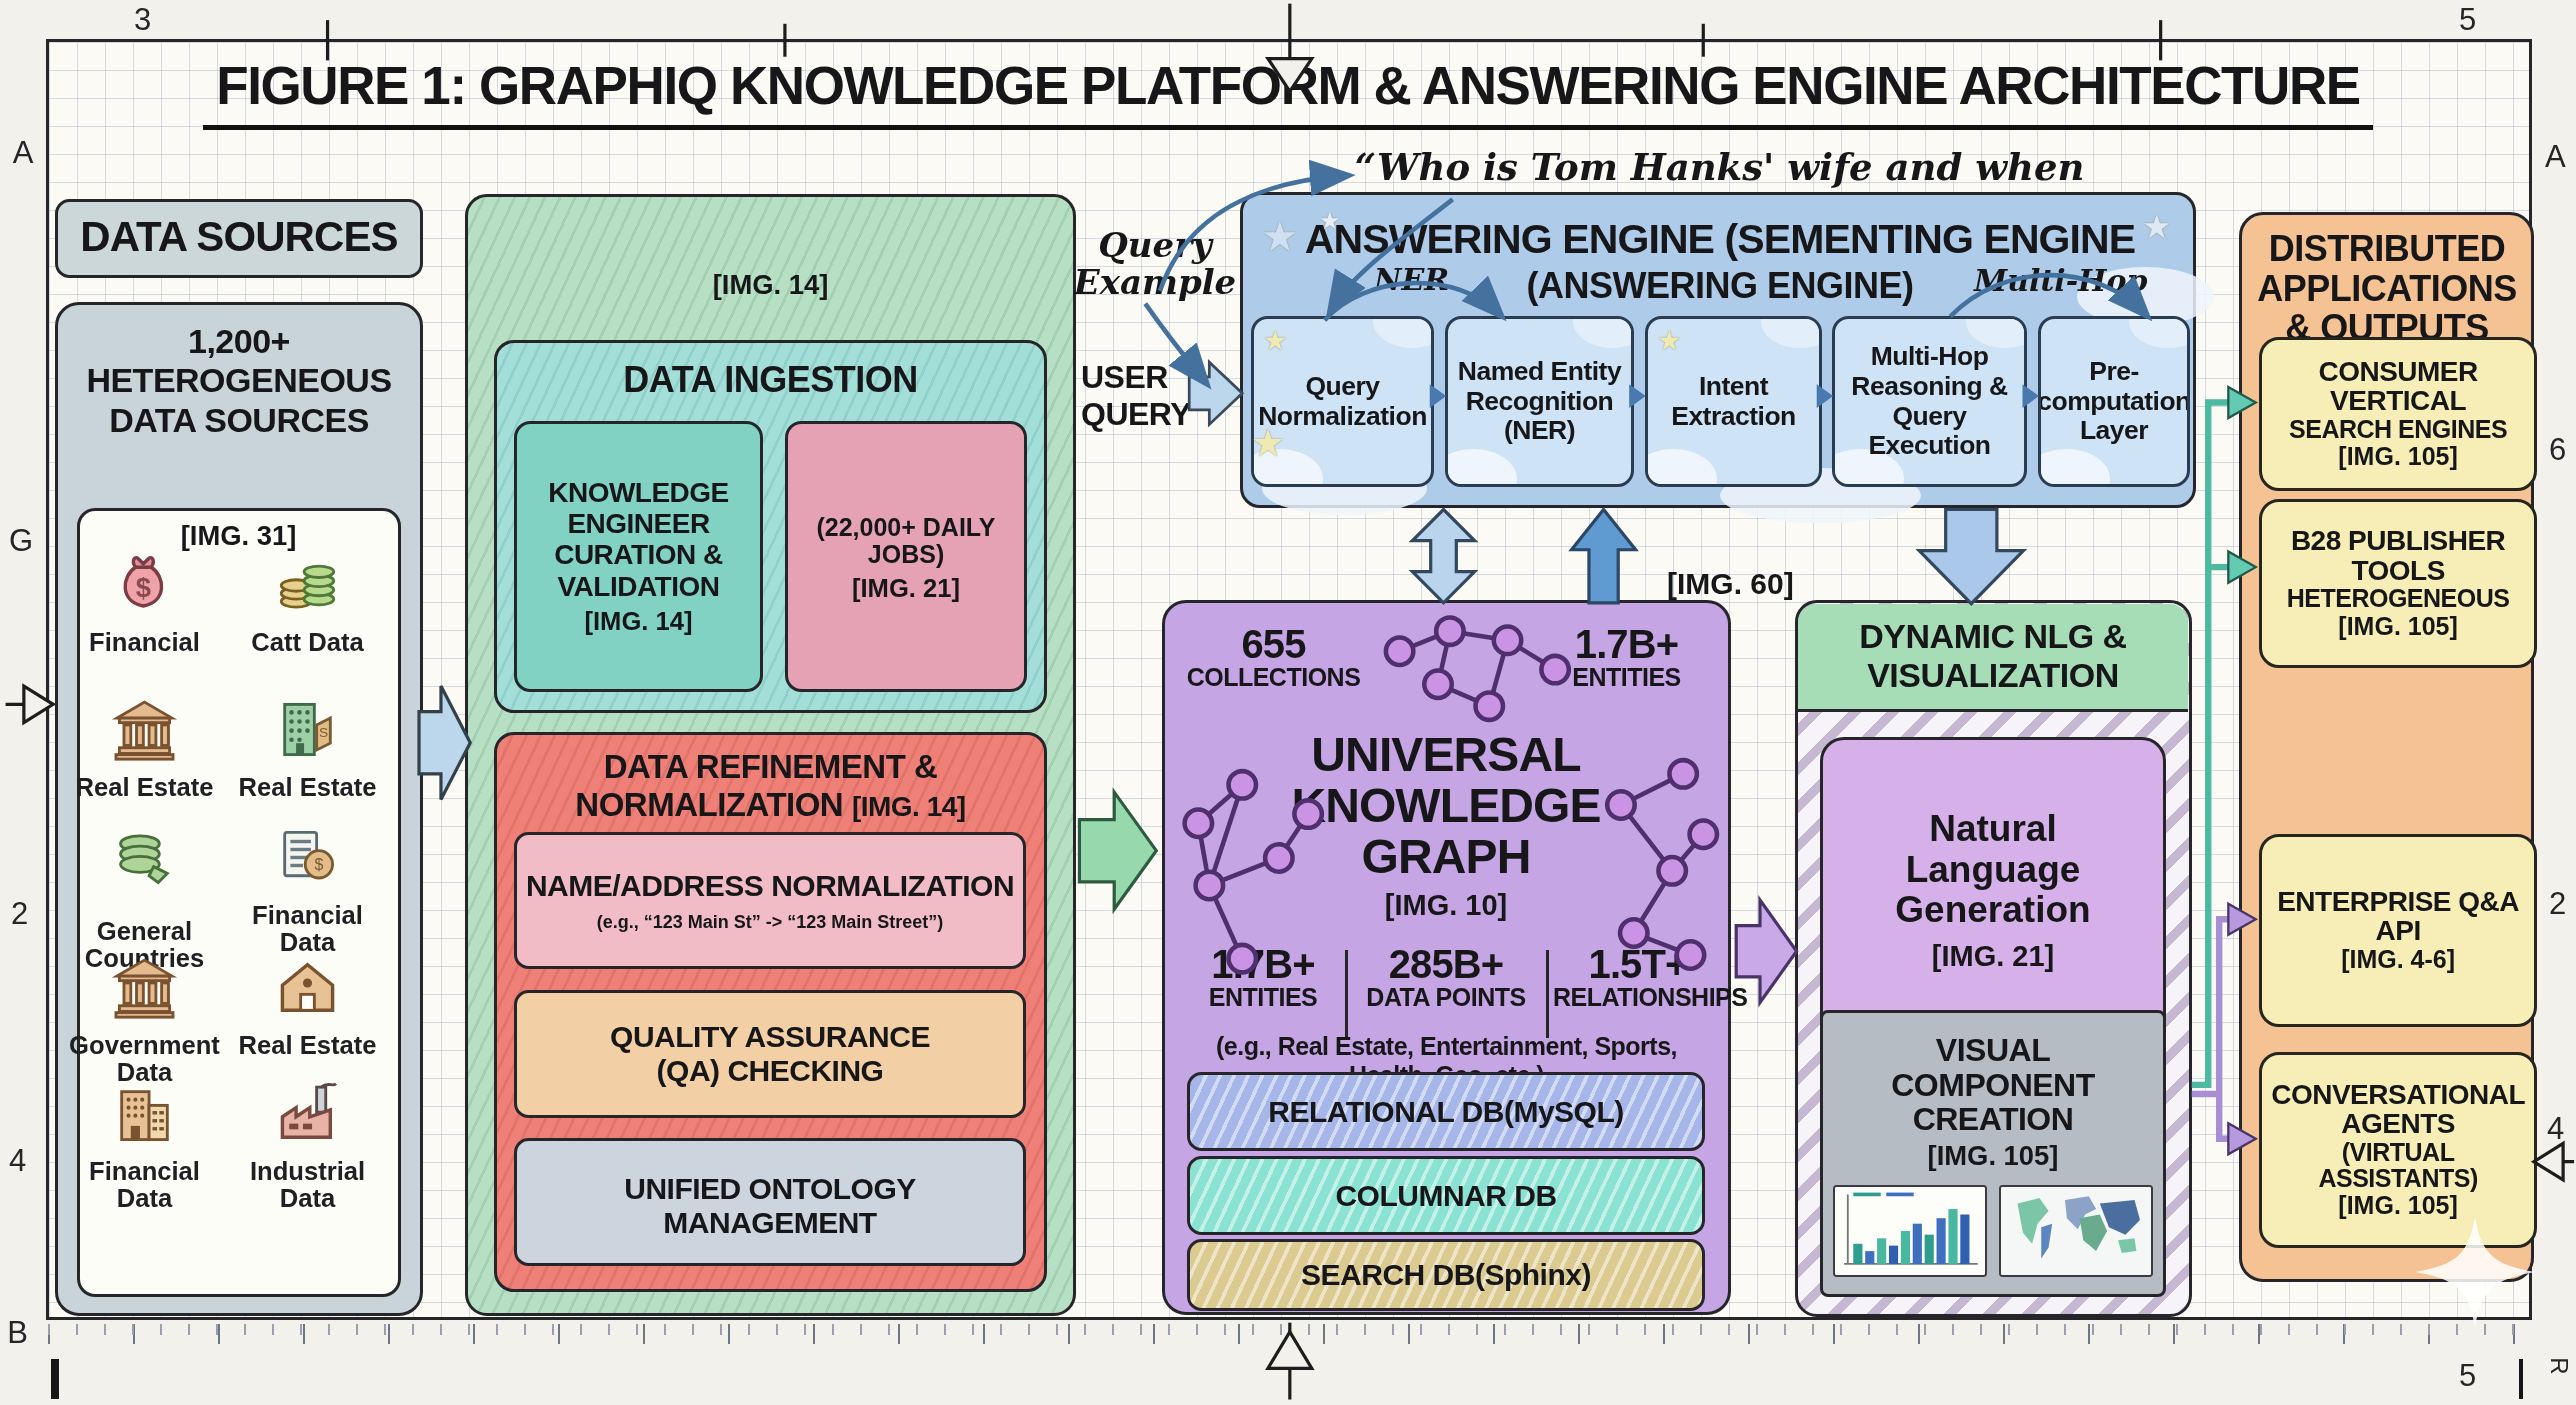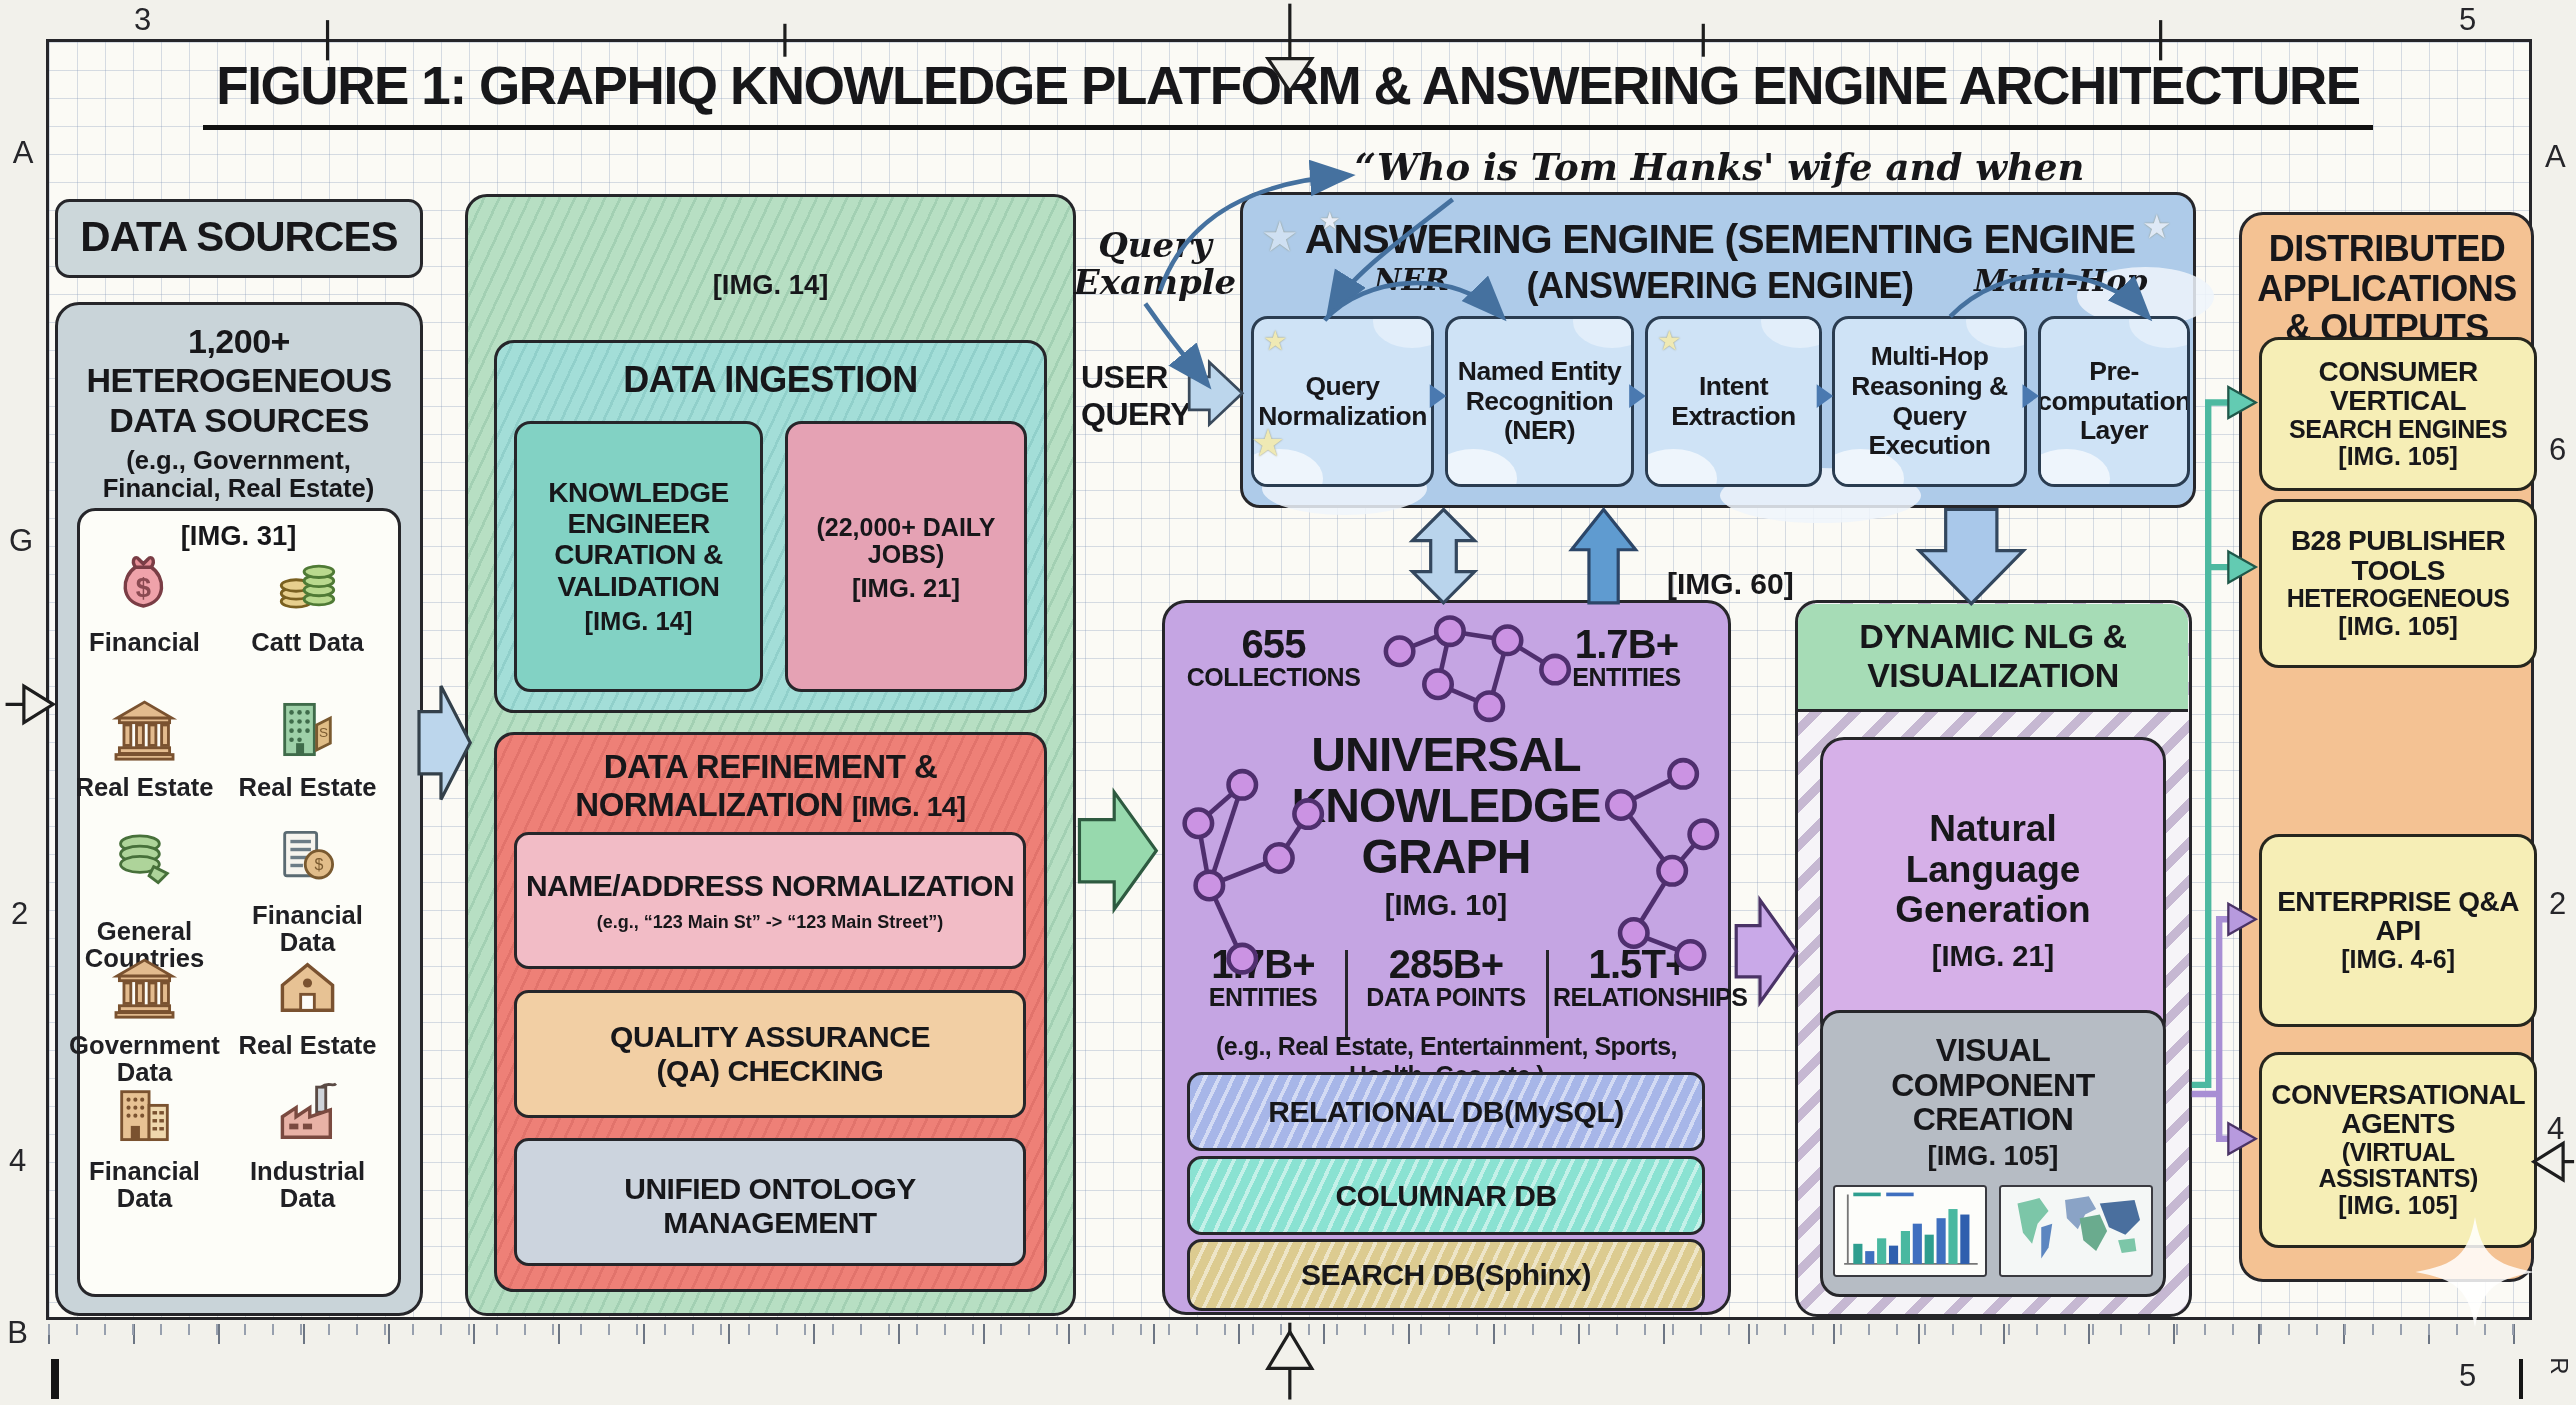--- a/index.html
+++ b/index.html
@@ -67,21 +67,20 @@
 
   <div class="abs c" style="left:0;top:55px;width:2576px;">
     <span class="b" style="display:inline-block;font-size:53px;letter-spacing:-1.4px;border-bottom:5.5px solid #111;padding:0 12.8px 9.1px;">FIGURE 1: GRAPHIQ KNOWLEDGE PLATFORM &amp; ANSWERING ENGINE ARCHITECTURE</span>
   </div>
 
   <div class="panel" style="left:55px;top:199px;width:368px;height:79px;border-radius:14.6px;background:#ccd7da;">
     <div class="c b" style="font-size:42px;line-height:70px;letter-spacing:-0.9px;">DATA SOURCES</div>
   </div>
   <div class="panel" style="left:55px;top:302px;width:368px;height:1014px;border-radius:24px;background:#c9d4d9;"></div>
   <div class="abs c b" style="left:69px;top:322px;width:340px;font-size:34px;line-height:1.16;letter-spacing:-0.5px;">1,200+ HETEROGENEOUS DATA SOURCES</div>
-  <div class="abs c b" style="left:64px;top:446px;width:349px;font-size:25.6px;line-height:1.1;font-weight:600;">(e.g., Government, Financial, Real Estate)</div>
   <div class="panel" style="left:77px;top:508px;width:324px;height:789px;border-radius:18.3px;border-width:3.2px;background:#fdfdf8;"></div>
   <div class="abs c b" style="left:156px;top:520px;width:165px;font-size:27.4px;">[IMG. 31]</div>
   <div id="ds-items">
       <div class="abs" style="left:108px;top:549px;width:73px;height:73px;"><svg viewBox="0 0 64 64">
           <path d="M24 16 C20 10 24 5 27 9 L31 13 L35 9 C38 5 42 10 38 16" fill="#e89098" stroke="#7a3d45" stroke-width="3"></path>
           <path d="M24 16 L38 16 C50 24 52 46 31 50 C10 46 12 24 24 16 Z" fill="#efa2aa" stroke="#7a3d45" stroke-width="3"></path>
           <text x="31" y="42" text-anchor="middle" font-size="24" font-weight="bold" fill="#8a4a52">$</text>
         </svg></div>
       <div class="dsitem-label" style="left:64px;top:629px;">Financial</div>
       <div class="abs" style="left:271px;top:549px;width:73px;height:73px;"><svg viewBox="0 0 64 64">
@@ -310,21 +309,21 @@
     </div>
 
   <div class="panel chevron" style="left:1795px;top:600px;width:397px;height:717px;border-radius:22px;"></div>
   <div class="abs" style="left:1798px;top:604px;width:390px;height:108px;border-radius:18.3px 18.3px 0 0;background:#a6dcb6;border-bottom:3.7px solid #26262a;">
     <div class="c b" style="font-size:34px;line-height:1.15;padding-top:12.8px;letter-spacing:-0.5px;">DYNAMIC NLG &amp; VISUALIZATION</div>
   </div>
   <div class="panel" style="left:1820px;top:737px;width:346px;height:308px;border-radius:24px;border-width:3.2px;background:#d6b0e8;display:flex;flex-direction:column;align-items:center;justify-content:center;">
     <div class="c b" style="font-size:37px;line-height:1.1;width:293px;">Natural Language Generation</div>
     <div class="c b" style="font-size:29px;margin-top:9.1px;">[IMG. 21]</div>
   </div>
-  <div class="panel" style="left:1820px;top:1010px;width:346px;height:287px;border-radius:20px;border-width:3.2px;background:#b6bcc4;display:flex;flex-direction:column;align-items:center;justify-content:flex-start;padding-top:20px;">
+  <div class="panel" style="left:1820px;top:1010px;width:346px;height:287px;border-radius:8px;border-width:3.2px;background:#b6bcc4;display:flex;flex-direction:column;align-items:center;justify-content:flex-start;padding-top:20px;">
     <div class="c b" style="font-size:32px;line-height:1.08;width:311px;letter-spacing:-0.5px;">VISUAL COMPONENT CREATION</div>
     <div class="c b" style="font-size:27.4px;margin-top:3.7px;">[IMG. 105]</div>
     <div style="display:flex;gap:12.8px;margin-top:12.8px;">
       <svg class="thumb" width="150" height="88" viewBox="0 0 164 96">
         <rect x="0" y="0" width="164" height="96" fill="#fdfdfa"></rect>
         <line x1="14" y1="8" x2="14" y2="84" stroke="#777" stroke-width="2"></line>
         <line x1="10" y1="84" x2="156" y2="84" stroke="#777" stroke-width="2"></line>
         <rect x="20" y="62" width="10" height="22" fill="#2f9e8f"></rect>
           <rect x="33" y="70" width="10" height="14" fill="#3f6fbf"></rect>
         <rect x="46" y="56" width="10" height="28" fill="#49b8a0"></rect>

